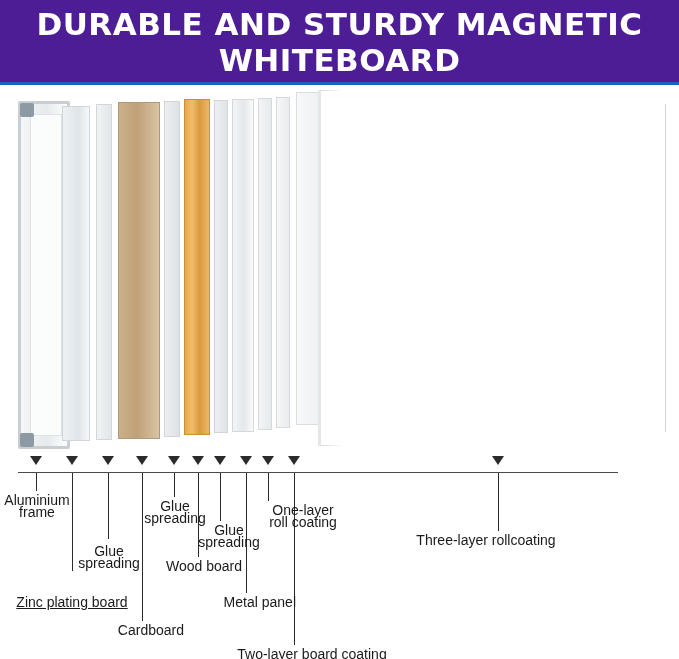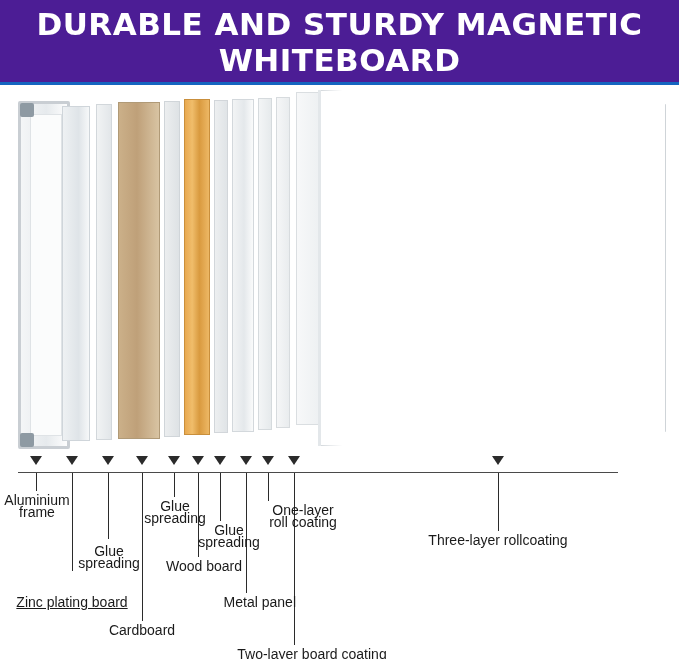--- a/index.html
+++ b/index.html
@@ -290,23 +290,23 @@
 <div class="leader" style="left:246px; top:473px; height:120px;"></div>
 <div class="leader" style="left:268px; top:473px; height:28px;"></div>
 <div class="leader" style="left:294px; top:473px; height:172px;"></div>
 <div class="leader" style="left:498px; top:473px; height:58px;"></div>
 
 <div class="callout-label" style="left:4px;   top:494px; width:66px;">Aluminium
 frame</div>
 <div class="callout-label" style="left:12px;  top:596px; width:120px;text-decoration:underline;">Zinc plating board</div>
 <div class="callout-label" style="left:76px;  top:545px; width:66px;">Glue
 spreading</div>
-<div class="callout-label" style="left:100px; top:624px; width:84px;">Cardboard</div>
+<div class="callout-label" style="left:100px; top:624px; width:84px;text-align:right;">Cardboard</div>
 <div class="callout-label" style="left:142px; top:500px; width:66px;">Glue
 spreading</div>
 <div class="callout-label" style="left:156px; top:560px; width:86px;text-align:right;">Wood board</div>
 <div class="callout-label" style="left:196px; top:524px; width:66px;">Glue
 spreading</div>
 <div class="callout-label" style="left:208px; top:596px; width:88px;text-align:right;">Metal panel</div>
 <div class="callout-label" style="left:268px; top:504px; width:70px;">One-layer
 roll coating</div>
 <div class="callout-label" style="left:232px; top:648px; width:160px;">Two-layer board coating</div>
-<div class="callout-label" style="left:428px; top:534px; width:140px;">Three-layer rollcoating</div>
+<div class="callout-label" style="left:416px; top:534px; width:140px;">Three-layer rollcoating</div>
 
 </body></html>

